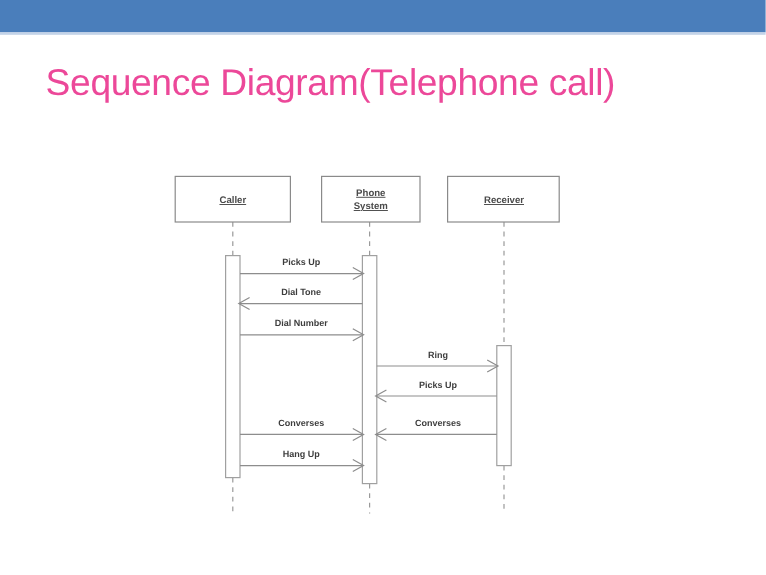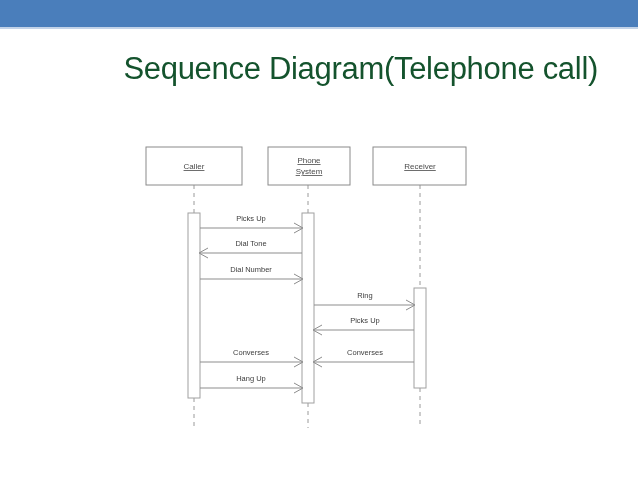--- a/index.html
+++ b/index.html
@@ -36,35 +36,35 @@
     top: 27px;
     width: 638px;
     height: 2px;
     background: #c3d3e8;
   }
   #slide-title {
     position: absolute;
     left: 38px;
     top: 50px;
     width: 560px;
-    color: #14532d;
+    color: #ec4899;
     font-family: "Liberation Sans", sans-serif;
     font-size: 31px;
     font-weight: 400;
     letter-spacing: -0.3px;
     line-height: 38px;
     white-space: nowrap;
-    text-align: right;
   }
   #diagram-wrap {
     position: absolute;
     left: 0;
     top: 0;
     width: 595px;
     height: 479px;
+    font-weight: bold;
   }
   svg#seq-svg {
     position: absolute;
     left: 0;
     top: 0;
     width: 638px;
     height: 479px;
   }
   .box-label {
     font-family: "Liberation Sans", sans-serif;

